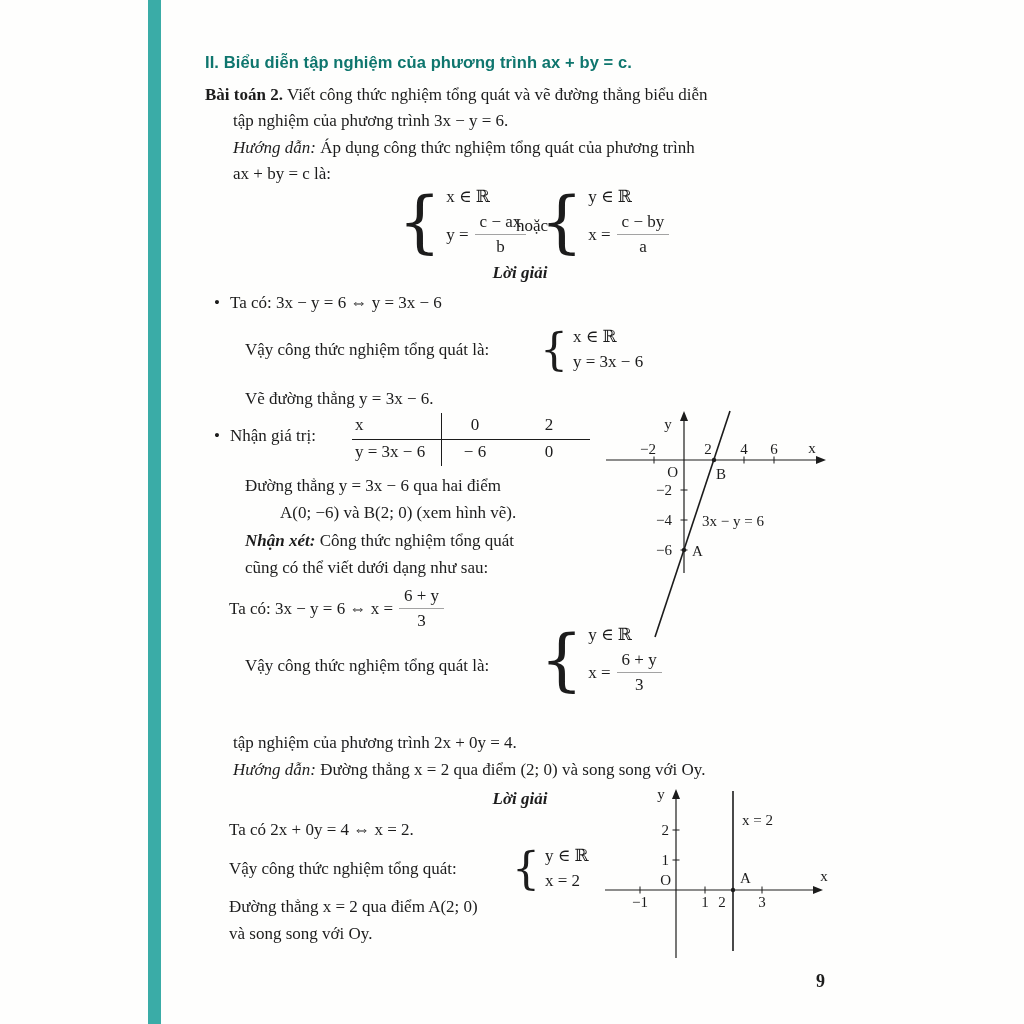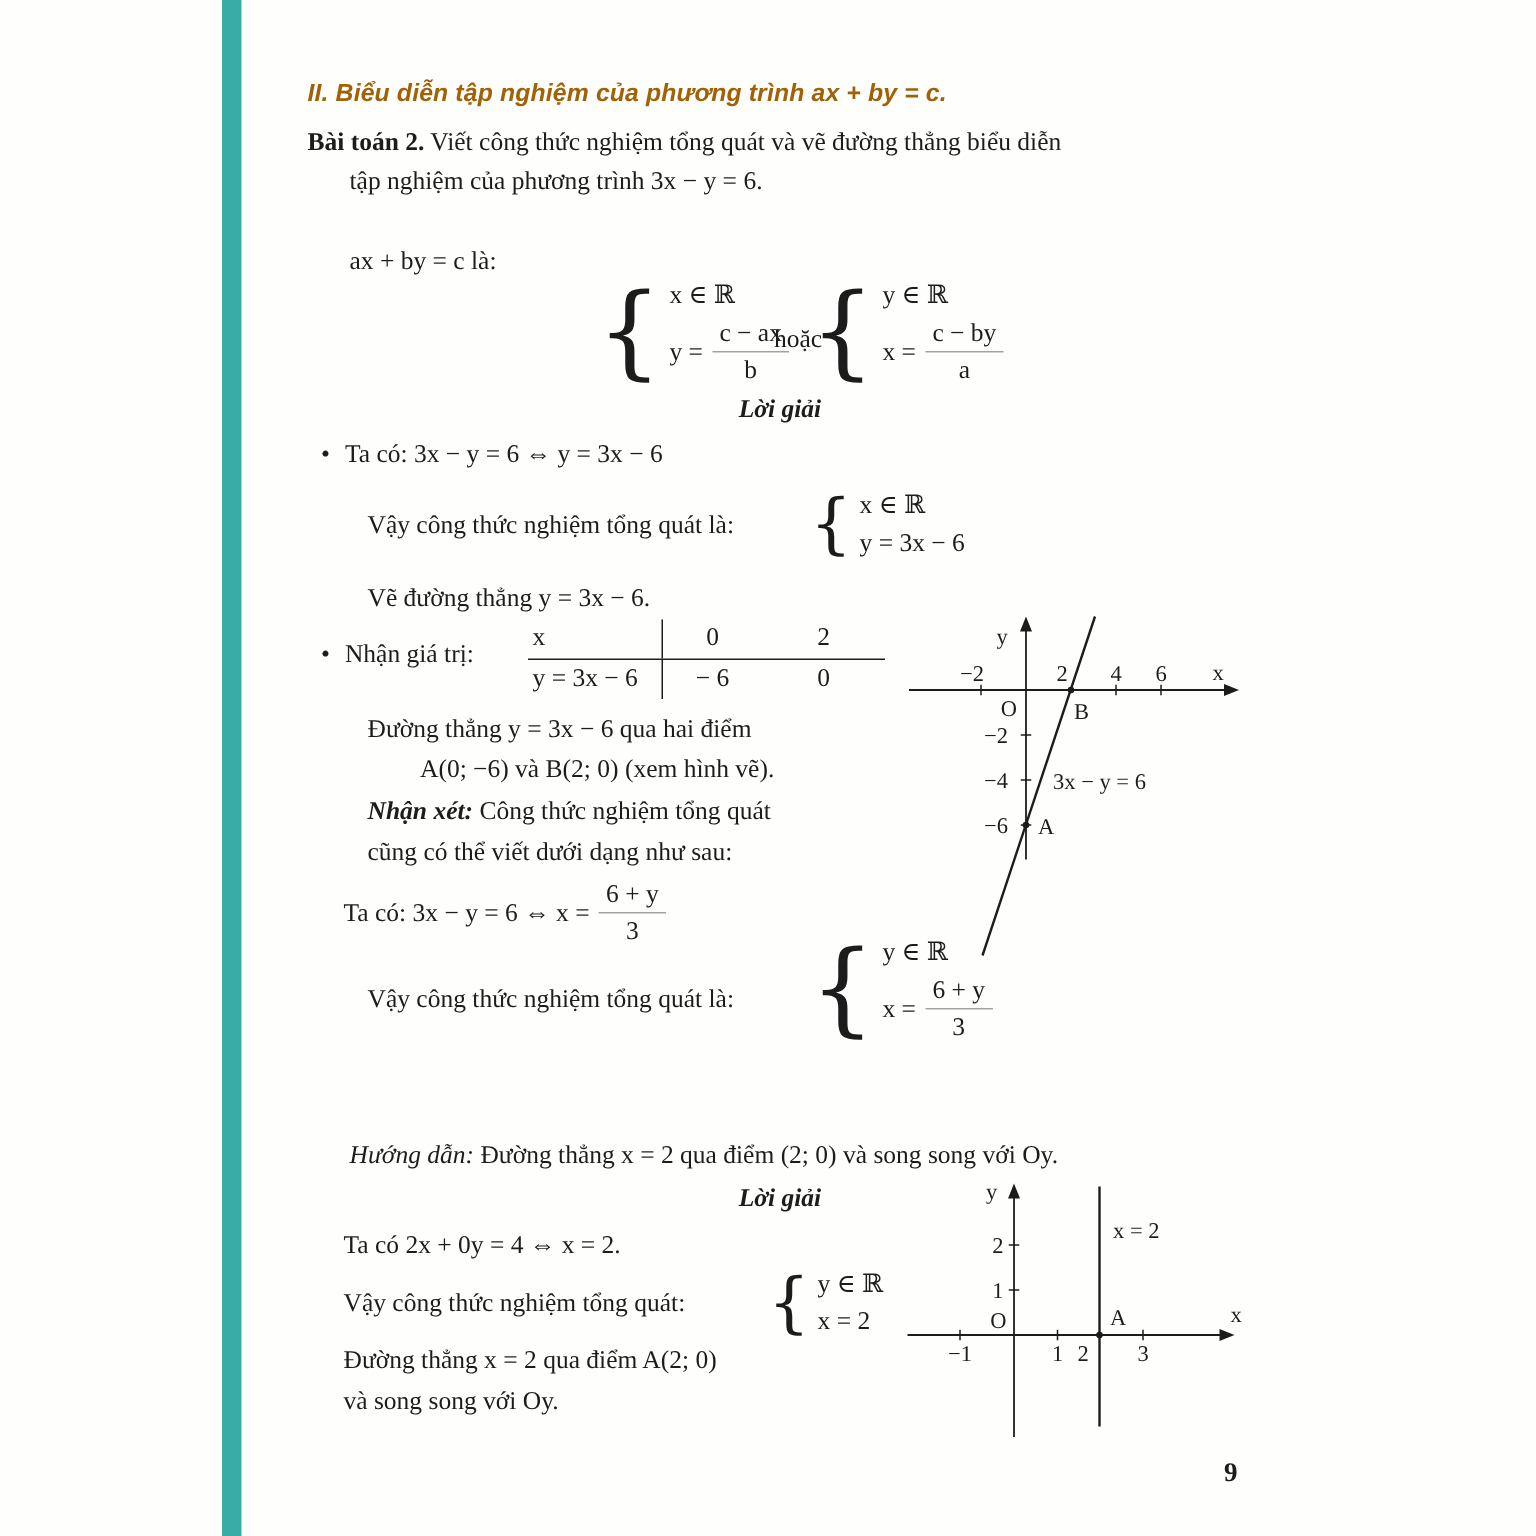--- a/index.html
+++ b/index.html
@@ -10,21 +10,21 @@
     color:#1c1c1c;
   }
   #page { position:relative; width:1024px; height:1024px; background:#fefefdff; overflow:hidden; }
   .strip { position:absolute; left:148px; top:0; width:13px; height:1024px; background:#3aaca7; }
   .abs { position:absolute; white-space:nowrap; font-size:17px; line-height:1.3; }
   .bold { font-weight:bold; }
   .italic { font-style:italic; }
   .bolditalic { font-weight:bold; font-style:italic; }
   .title {
     font-family:"Liberation Sans","DejaVu Sans",sans-serif;
-    font-weight:bold; color:#a16207; font-size:16.5px; letter-spacing:0.1px;font-style:italic;
+    font-weight:bold; color:#0f766e; font-size:16.5px; letter-spacing:0.1px;
   }
   .center { text-align:center; }
   .bullet::before { content:"•"; margin-right:10px; }
   .system { position:absolute; display:flex; align-items:center; font-size:17px; white-space:nowrap; }
   .brace { font-family:"DejaVu Serif",serif; font-weight:400; line-height:0.85; margin-right:5px; }
   .b2 { font-size:44px; }
   .b3 { font-size:68px; }
   .sys-rows > div { line-height:1.3; }
   .sys-rows > div + div { margin-top:3px; }
   .fracline { display:flex; align-items:center; gap:6px; }
@@ -49,20 +49,24 @@
   <div class="strip"></div>
 
   <div class="abs title" style="left:205px; top:52px;">II. Biểu diễn tập nghiệm của phương trình ax + by = c.</div>
 
   <div class="abs" style="left:205px; top:84px;">
     <span class="bold">Bài toán 2.</span>
     <span>Viết công thức nghiệm tổng quát và vẽ đường thẳng biểu diễn</span>
   </div>
   <div class="abs" style="left:233px; top:110px;">tập nghiệm của phương trình 3x − y = 6.</div>
 
+  <div class="abs" style="left:233px; top:137px;">
+    <span class="italic">Hướng dẫn:</span>
+    <span>Áp dụng công thức nghiệm tổng quát của phương trình</span>
+  </div>
   <div class="abs" style="left:233px; top:163px;">ax + by = c là:</div>
 
   <div class="system" style="left:398px; top:186px;">
     <span class="brace b3">{</span>
     <div class="sys-rows">
       <div>x ∈ ℝ</div>
       <div class="fracline">
         <span>y =</span>
         <span class="frac">
           <span class="num">c − ax</span>
@@ -171,20 +175,21 @@
     <text x="74" y="120" text-anchor="end">−4</text>
     <text x="74" y="150" text-anchor="end">−6</text>
     <text x="80" y="72" text-anchor="end">O</text>
     <text x="118" y="74">B</text>
     <text x="94" y="151">A</text>
     <text x="104" y="121">3x − y = 6</text>
     <text x="214" y="48" text-anchor="middle">x</text>
     <text x="70" y="24" text-anchor="middle">y</text>
   </svg>
 
+  <div class="abs" style="left:233px; top:732px;">tập nghiệm của phương trình 2x + 0y = 4.</div>
 
   <div class="abs" style="left:233px; top:759px;">
     <span class="italic">Hướng dẫn:</span>
     <span>Đường thẳng x = 2 qua điểm (2; 0) và song song với Oy.</span>
   </div>
 
   <div class="abs bolditalic center" style="left:205px; top:788px; width:630px;">Lời giải</div>
 
   <div class="abs" style="left:229px; top:819px;">Ta có 2x + 0y = 4 ⇔ x = 2.</div>
 

